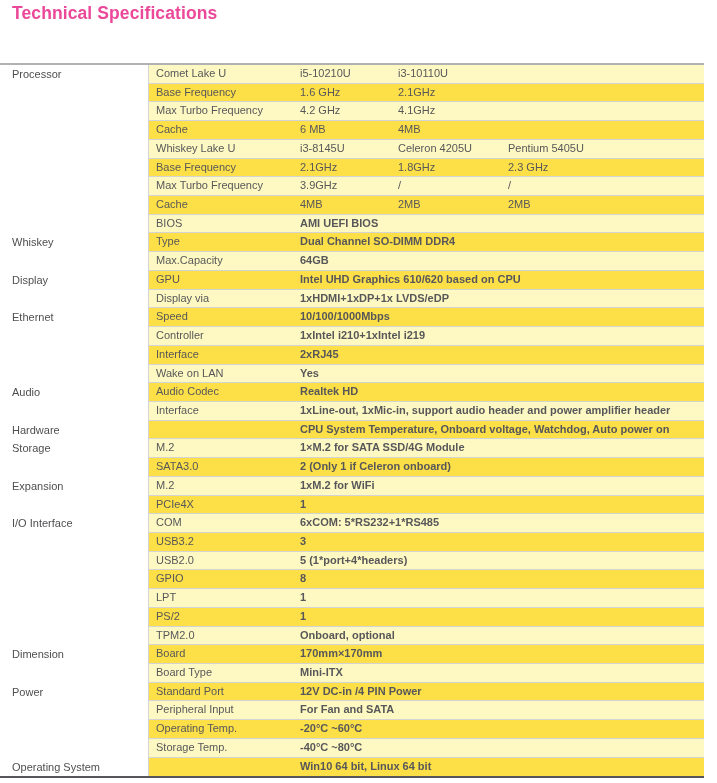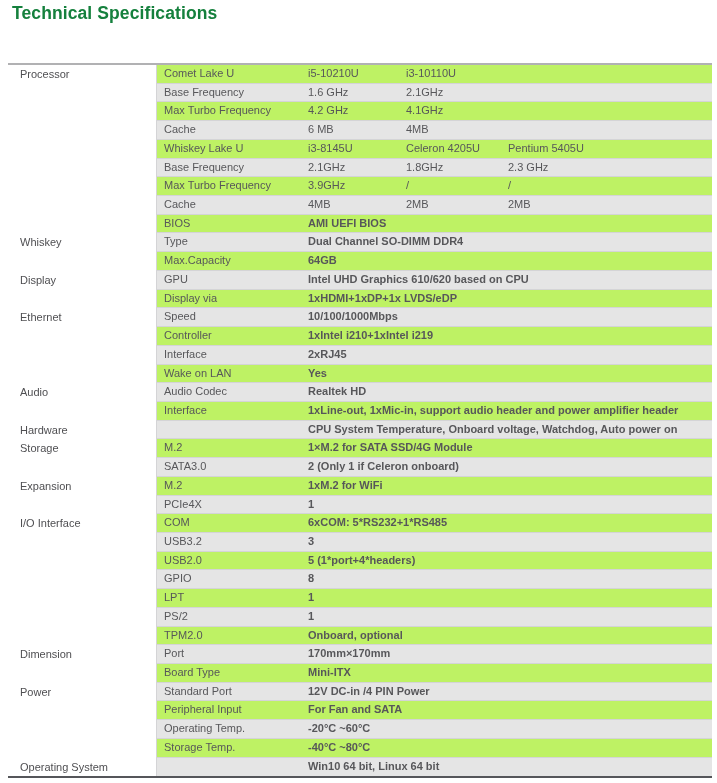--- a/index.html
+++ b/index.html
@@ -17,25 +17,25 @@
     height: 783px;
     overflow: hidden;
   }
   .page-title {
     margin: 0;
     padding: 3px 0 0 12px;
     font-size: 17.5px;
     line-height: 21px;
     font-weight: 600;
     letter-spacing: 0.1px;
-    color: #15803d;
+    color: #ec4899;
   }
   .spec-table {
     position: absolute;
-    left: 8px;
+    left: 0;
     top: 63px;
     width: 704px;
     border-top: 2px solid #b1b1b3;
     border-bottom: 2px solid #55565a;
   }
   .spec-row {
     display: grid;
     grid-template-columns: 148px 1fr;
     height: 18.72px;
   }
@@ -47,23 +47,23 @@
     color: #4f4f52;
     white-space: nowrap;
     overflow: hidden;
   }
   .region {
     box-sizing: border-box;
     display: flex;
     height: 18.72px;
     border-left: 1px solid #d4d4d6;
     border-bottom: 1px solid #d4d4d6;
-    background: #e5e5e5;
-  }
-  .spec-row.shaded .region { background: #bef264; }
+    background: #fde047;
+  }
+  .spec-row.shaded .region { background: #fef9c3; }
   .spec-row:last-child .region { border-bottom: none; }
   .attr-cell {
     box-sizing: border-box;
     width: 151px;
     flex: 0 0 151px;
     padding-left: 7px;
     font-size: 11px;
     line-height: 17.7px;
     color: #57575a;
     white-space: nowrap;
@@ -76,21 +76,21 @@
   }
   .val {
     font-size: 11px;
     line-height: 17.7px;
     color: #57575a;
     white-space: nowrap;
     overflow: hidden;
   }
   .val-0 { flex: 0 0 98px; width: 98px; }
   .val-1 { flex: 0 0 102px; width: 102px; }
-  .val-2 { flex: 1; }
+  .val-2 { flex: 1; margin-left: 8px; }
   .val-full { flex: 1; font-weight: bold; }
 </style>
 </head>
 <body>
 
 <div class="page">
   <h1 class="page-title">Technical Specifications</h1>
 
   <div class="spec-table" id="spec-table">
       <div class="spec-row shaded">
@@ -380,21 +380,21 @@
         <div class="region">
           <div class="attr-cell">TPM2.0</div>
           <div class="vals">
             <div class="val val-full">Onboard, optional</div>
           </div>
         </div>
       </div>
       <div class="spec-row">
         <div class="cat-cell">Dimension</div>
         <div class="region">
-          <div class="attr-cell">Port</div>
+          <div class="attr-cell">Board</div>
           <div class="vals">
             <div class="val val-full">170mm×170mm</div>
           </div>
         </div>
       </div>
       <div class="spec-row shaded">
         <div class="cat-cell"></div>
         <div class="region">
           <div class="attr-cell">Board Type</div>
           <div class="vals">

